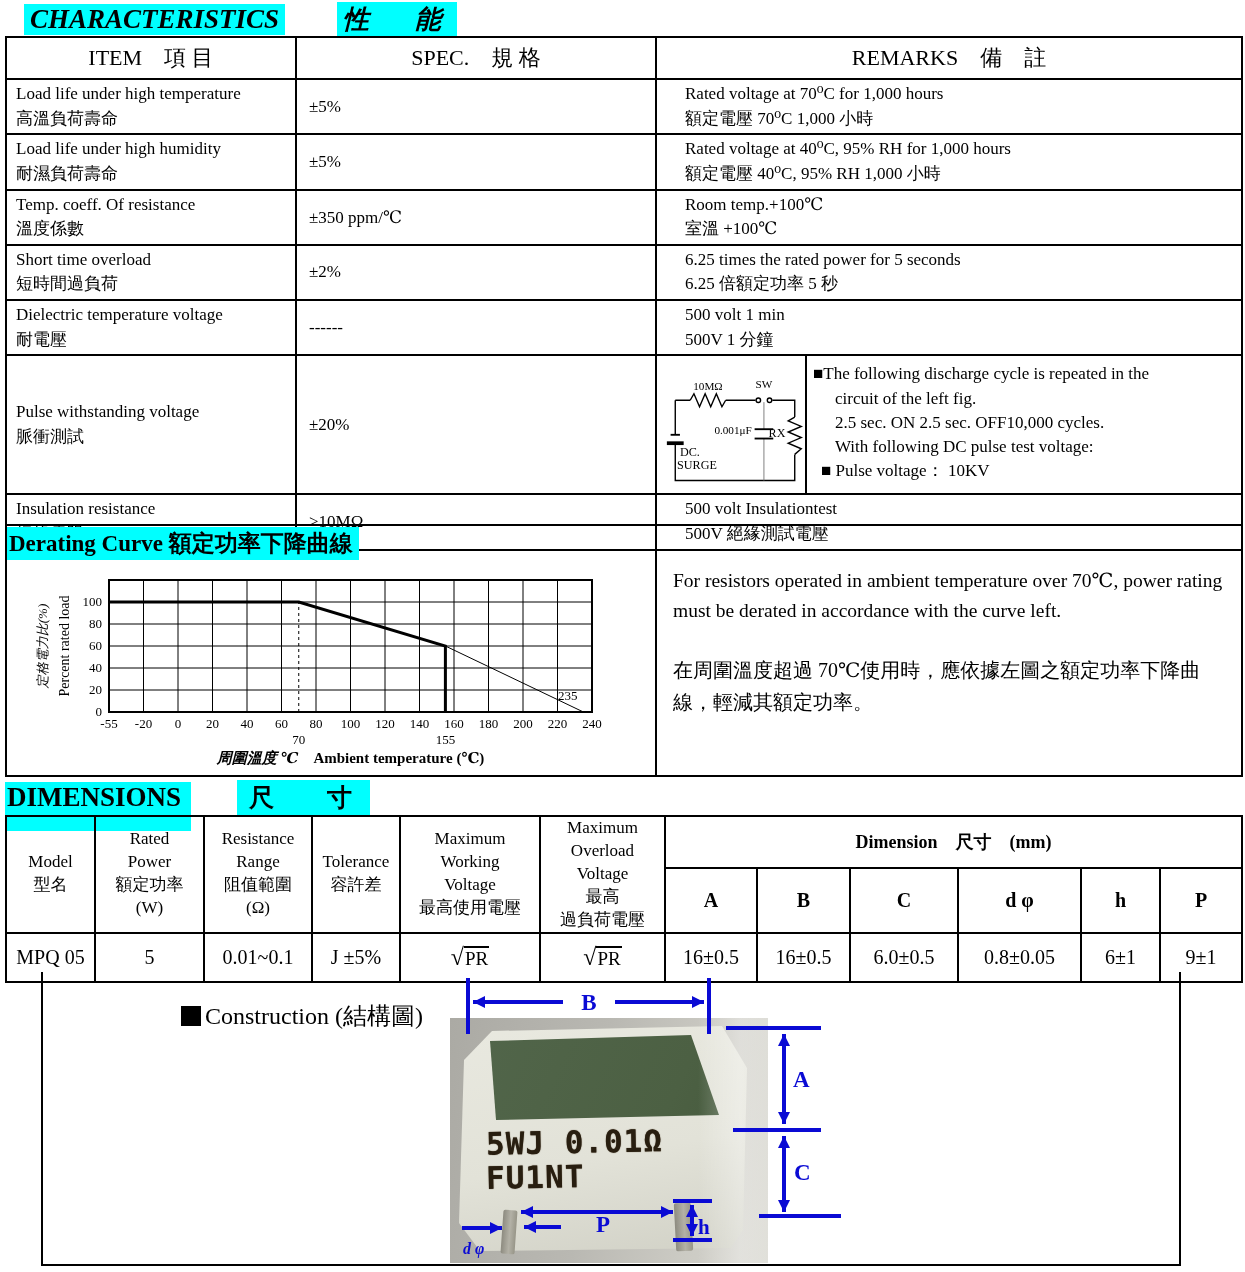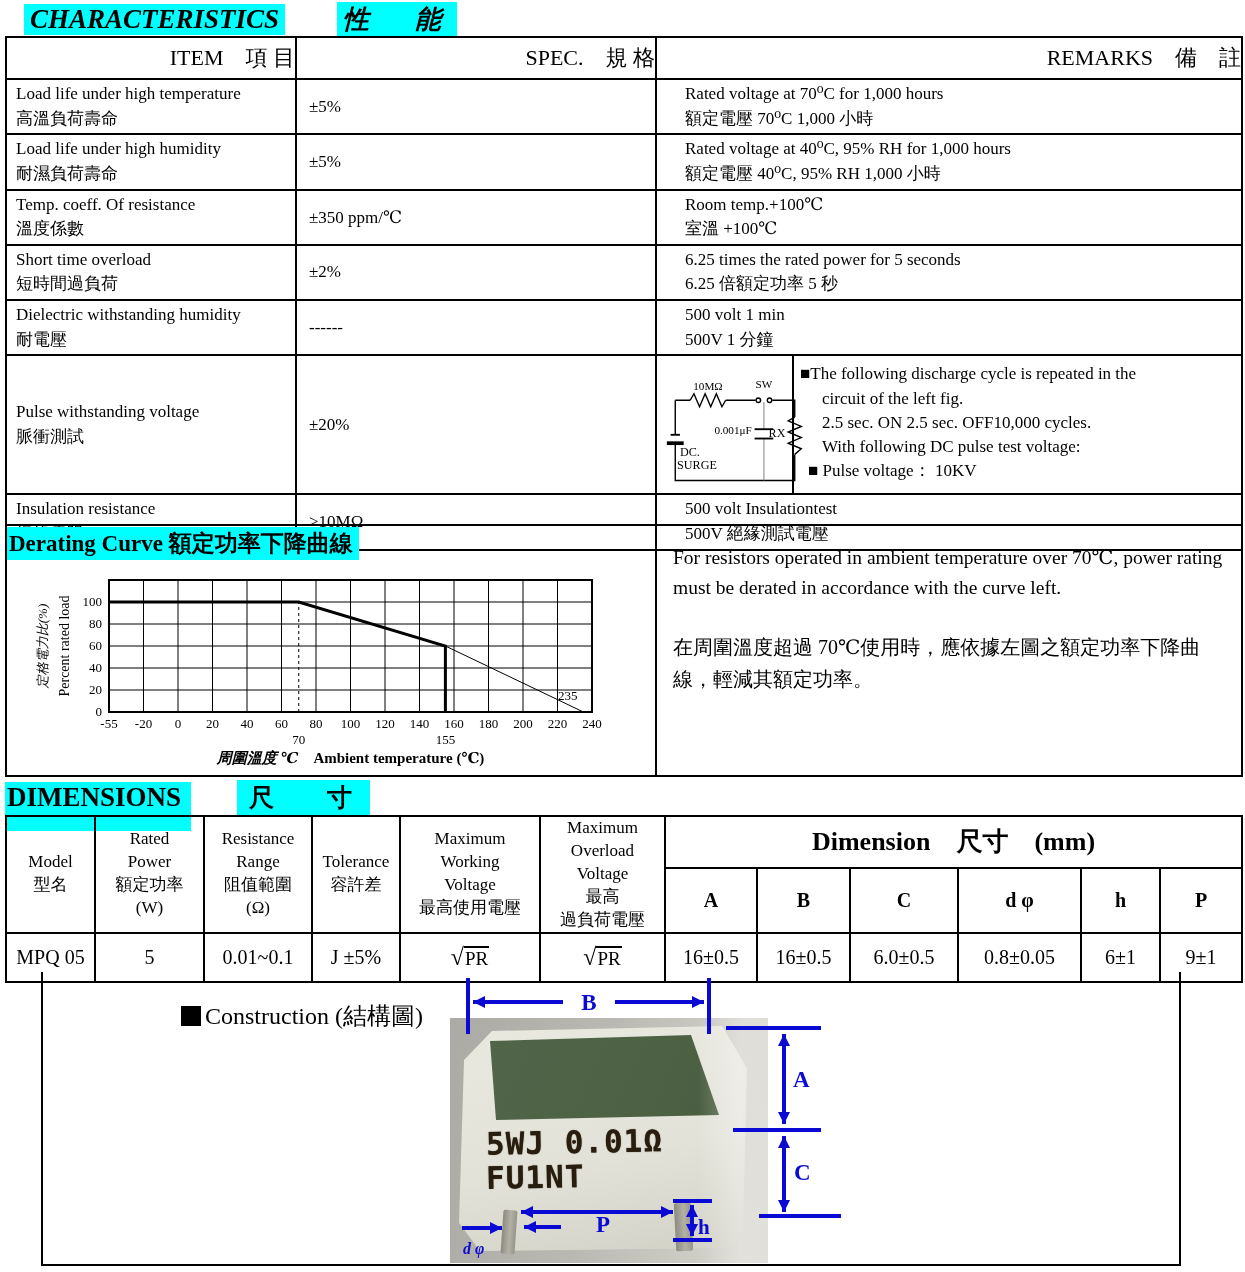--- a/index.html
+++ b/index.html
@@ -6,49 +6,49 @@
   body{width:1245px;height:1272px;position:relative;
        font-family:"Liberation Serif","DejaVu Serif",serif;color:#000;}
   .hl{background:#00ffff;display:inline-block;padding:0 6px;}
   
   .main-title{position:absolute;left:24px;top:2px;font-weight:bold;font-size:27px;font-style:italic;}
   .main-title .zh{margin-left:52px;font-size:26px;letter-spacing:10px;}
   
   table{border-collapse:collapse;table-layout:fixed;}
   .char-table{position:absolute;left:5px;top:36px;width:1238px;}
   .char-table td{border:2px solid #000;vertical-align:middle;font-size:17px;padding:2px 6px;}
-  .char-table .hdr td{text-align:right;font-size:22px;padding:4px 0;}
+  .char-table .hdr td{text-align:center;font-size:22px;padding:4px 0;}
   .char-table .item .en,.char-table .rem .en{font-size:17px;line-height:1.45;}
   .char-table .item .zh,.char-table .rem .zh{font-size:17px;line-height:1.45;}
   .char-table .item{padding-left:9px;}
   .char-table .spec{padding-left:12px;}
   .char-table .rem{padding-left:28px;}
   .pulse-cell{padding:0 !important;}
   .pulse-flex{display:flex;height:100%;align-items:stretch;}
-  .circuit-pane{width:137px;border-right:2px solid #000;padding:20px 0 0 8px;box-sizing:border-box;}
+  .circuit-pane{width:150px;border-right:2px solid #000;padding:20px 0 0 8px;box-sizing:border-box;}
   .pulse-text{padding:6px 4px 0 6px;font-size:17px;line-height:1.42;}
   .pulse-text .ind{padding-left:22px;}
   .pulse-text .ind2{padding-left:8px;}
   
   .derating-box{position:absolute;left:5px;top:524px;width:1238px;height:253px;
     border:2px solid #000;box-sizing:border-box;display:flex;}
   .derating-left{width:650px;border-right:2px solid #000;box-sizing:border-box;position:relative;}
   .derating-title{font-size:23px;font-weight:bold;margin:1px 12px 0 0;}
   .derating-title .hl{padding:1px 6px 1px 2px;}
-  .derating-right{flex:1;padding:17px 14px 0 16px;font-size:19.5px;line-height:1.55;}
+  .derating-right{flex:1;padding:40px 14px 0 16px;font-size:19.5px;line-height:1.55;}
   .derating-right .zh{margin-top:28px;font-size:20px;line-height:1.6;}
   #derating-svg{position:absolute;left:0;top:32px;}
   
   .dim-title{position:absolute;left:5px;top:780px;font-weight:bold;font-size:27px;}
   .dim-title .hl{padding:0 10px 18px 2px;}
   .dim-title .zh{margin-left:46px;font-size:25px;letter-spacing:14px;padding:1px 4px 1px 12px;}
   .dim-table{position:absolute;left:5px;top:815px;width:1238px;}
   .dim-table td{border:2px solid #000;text-align:center;vertical-align:middle;font-size:17px;padding:0;}
   .dim-table .dh div{line-height:1.35;}
-  .dim-table .dim-span{font-size:26px;font-weight:bold;height:46px;}
+  .dim-table .dim-span{font-size:18px;font-weight:bold;height:46px;}
   .dim-table .dsub{font-size:20px;font-weight:bold;height:58px;}
   .dim-table .dval{font-size:20px;height:47px;}
   .sqrt{font-size:24px;}
   .rad{border-top:2px solid #000;padding:0 1px;font-size:19px;text-align:right;}
   
   .construction{position:absolute;left:23px;top:972px;width:1140px;height:294px;
      border:2px solid #000;border-top:none;box-sizing:border-box;overflow:hidden;margin-left:18px;}
   .cons-label{position:absolute;left:138px;top:28px;font-size:24px;}
   .cons-label .sq{display:inline-block;width:20px;height:20px;background:#000;margin-right:4px;vertical-align:-2px;}
   .photo{position:absolute;left:407px;top:46px;width:318px;height:245px;overflow:hidden;
@@ -131,21 +131,21 @@
           <div class="zh">短時間過負荷</div>
         </td>
     <td class="spec">±2%</td>
     <td class="rem">
           <div class="en">6.25 times the rated power for 5 seconds</div>
           <div class="zh">6.25 倍額定功率 5 秒</div>
         </td>
   </tr>
   <tr style="height:49px">
     <td class="item">
-          <div class="en">Dielectric withstanding humidity</div>
+          <div class="en">Dielectric temperature voltage</div>
           <div class="zh">耐電壓</div>
         </td>
     <td class="spec">------</td>
     <td class="rem">
           <div class="en">500 volt 1 min</div>
           <div class="zh">500V 1 分鐘</div>
         </td>
   </tr>
   <tr style="height:135px">
     <td class="item">

